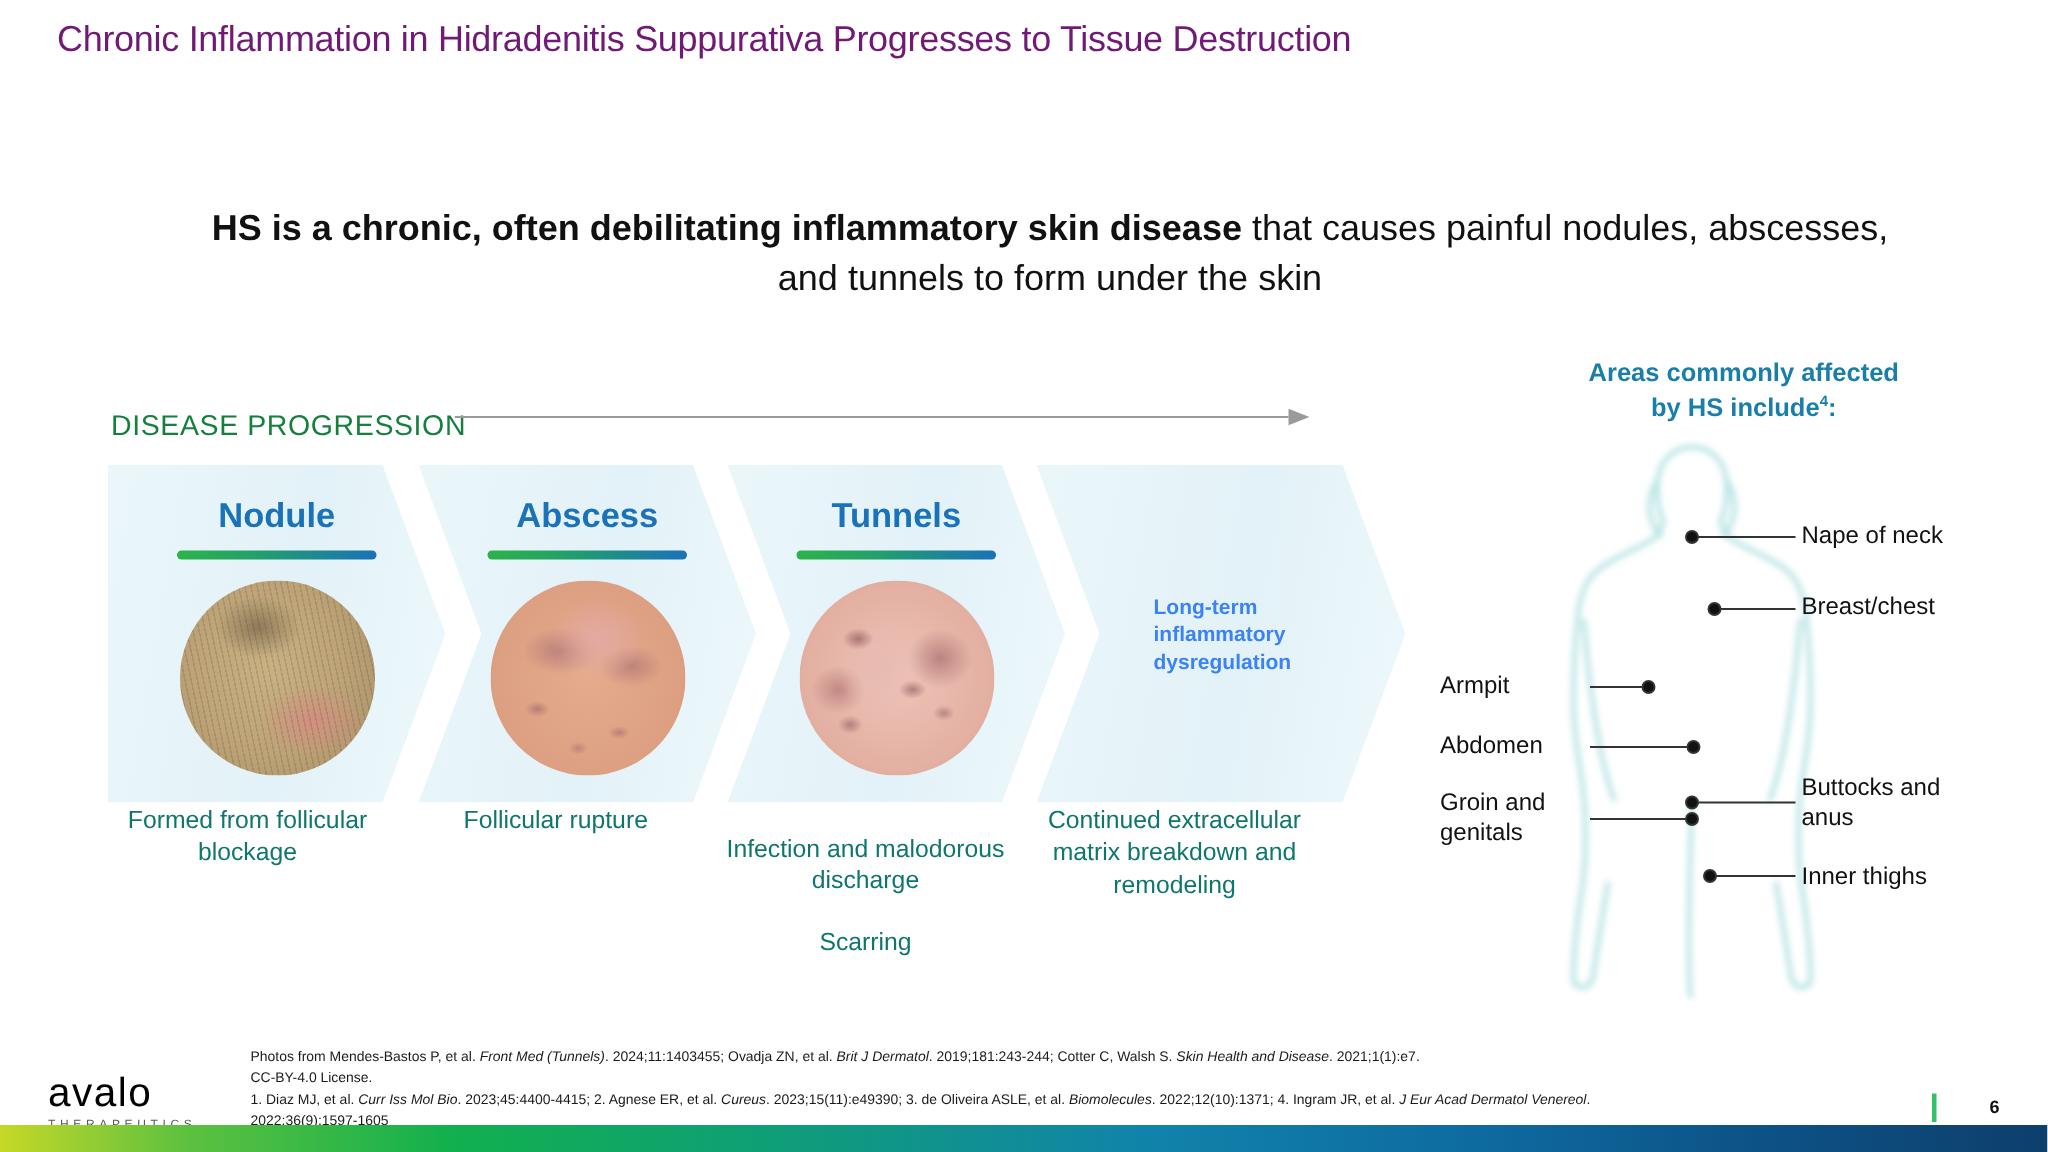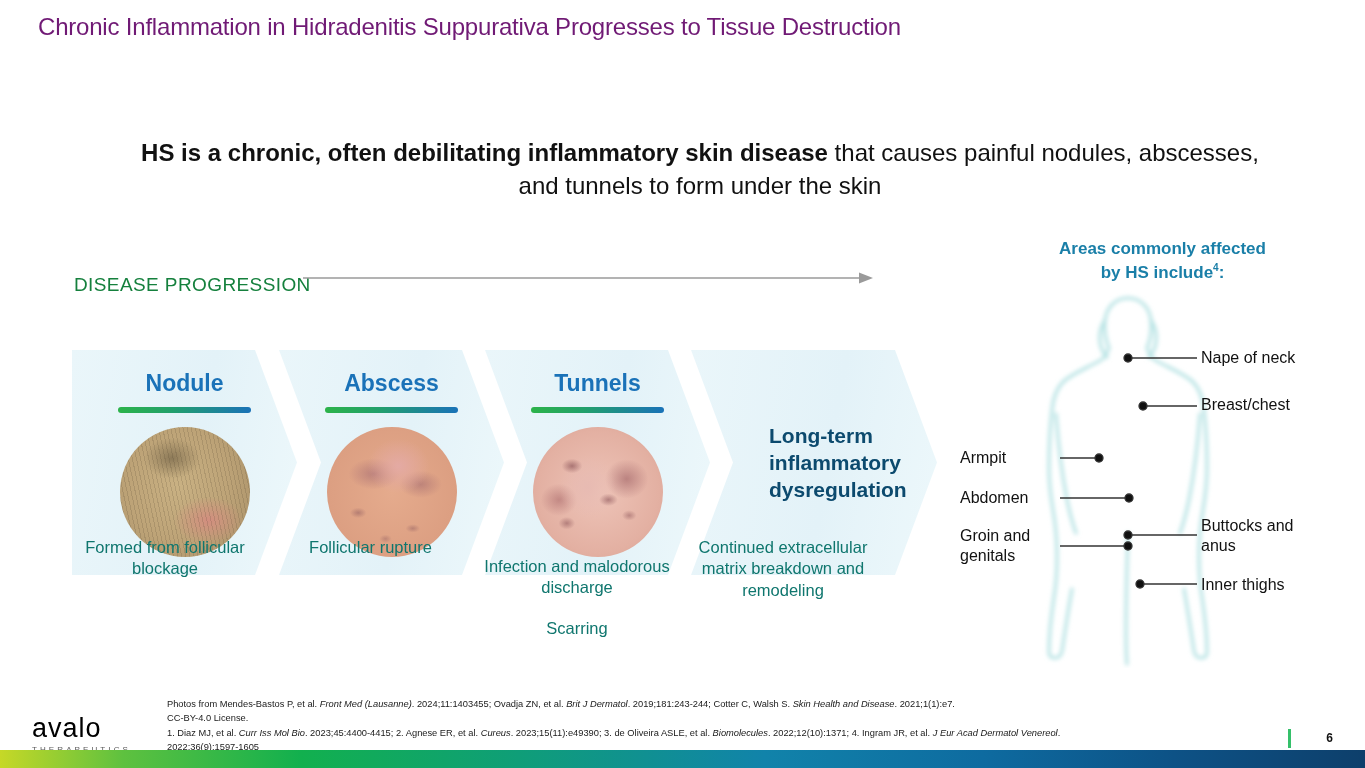--- a/index.html
+++ b/index.html
@@ -21,21 +21,21 @@
     text-align:center;font-size:24px;line-height:1.38;color:#111;
   }
   .subtitle b{font-weight:700;}
   
   .prog-label{
     position:absolute;left:74px;top:274px;
     font-size:19px;letter-spacing:0.4px;color:#15803d;
   }
   .prog-arrow{position:absolute;left:303px;top:271px;width:570px;height:14px;}
   
-  .flow{position:absolute;left:72px;top:310px;width:865px;height:225px;margin-top:40px;}
+  .flow{position:absolute;left:72px;top:310px;width:865px;height:225px;}
   .chev{
     position:absolute;top:0;height:225px;
     background:linear-gradient(100deg,#eaf6fa 0%,#e3f2f8 55%,#edf8fb 100%);
     -webkit-clip-path:polygon(0 0, calc(100% - 42px) 0, 100% 50%, calc(100% - 42px) 100%, 0 100%, 42px 50%);
     clip-path:polygon(0 0, calc(100% - 42px) 0, 100% 50%, calc(100% - 42px) 100%, 0 100%, 42px 50%);
   }
   .chev.first{
     -webkit-clip-path:polygon(0 0, calc(100% - 42px) 0, 100% 50%, calc(100% - 42px) 100%, 0 100%);
     clip-path:polygon(0 0, calc(100% - 42px) 0, 100% 50%, calc(100% - 42px) 100%, 0 100%);
   }
@@ -101,21 +101,21 @@
       radial-gradient(ellipse 9% 6% at 58% 56%, rgba(120,62,70,.5) 0%, rgba(0,0,0,0) 80%),
       radial-gradient(ellipse 8% 6% at 26% 74%, rgba(120,62,70,.45) 0%, rgba(0,0,0,0) 80%),
       radial-gradient(ellipse 7% 5% at 74% 68%, rgba(120,62,70,.4) 0%, rgba(0,0,0,0) 80%),
       linear-gradient(118deg, rgba(255,255,255,.25) 0 6%, rgba(0,0,0,0) 7%);
   }
   .longterm{
     position:absolute;left:619px;top:0;width:205px;height:225px;
     display:flex;align-items:center;
   }
   .longterm-txt{
-    font-size:21px;font-weight:700;color:#0c4a6e;line-height:1.3;
+    font-size:14px;font-weight:700;color:#3b82f6;line-height:1.3;
     padding-left:78px;
   }
   
   .caption{position:absolute;text-align:center;font-size:16.5px;line-height:1.3;color:#0f766e;}
   .cap1{left:75px;top:537px;width:180px;}
   .cap2{left:283px;top:537px;width:175px;}
   .cap3{left:473px;top:537px;width:208px;}
   .cap4{left:683px;top:537px;width:200px;}
   .cap-extra{margin-top:19px;}
   
@@ -270,21 +270,21 @@
   <div class="bl right" style="left:241px;top:110px;">Nape of neck</div>
   <div class="bl right" style="left:241px;top:157px;">Breast/chest</div>
   <div class="bl left" style="left:0px;width:92px;top:210px;">Armpit</div>
   <div class="bl left" style="left:0px;width:92px;top:250px;">Abdomen</div>
   <div class="bl left" style="left:0px;width:92px;top:288px;">Groin and<br>genitals</div>
   <div class="bl right" style="left:241px;top:278px;">Buttocks and<br>anus</div>
   <div class="bl right" style="left:241px;top:337px;">Inner thighs</div>
 </div>
 
 <div class="refs">
-  <span>Photos from Mendes-Bastos P, et al. </span><i>Front Med (Lausanne)</i><span>. 2024;11:1403455; Ovadja ZN, et al. </span><i>Brit J Dermatol</i><span>. 2019;181:243-244; Cotter C, Walsh S. </span><i>Skin Health and Disease</i><span>. 2021;1(1):e7.</span><br>
+  <span>Photos from Mendes-Bastos P, et al. </span><i>Front Med (Tunnels)</i><span>. 2024;11:1403455; Ovadja ZN, et al. </span><i>Brit J Dermatol</i><span>. 2019;181:243-244; Cotter C, Walsh S. </span><i>Skin Health and Disease</i><span>. 2021;1(1):e7.</span><br>
   <span>CC-BY-4.0 License.</span><br>
   <span>1. Diaz MJ, et al. </span><i>Curr Iss Mol Bio</i><span>. 2023;45:4400-4415; 2. Agnese ER, et al. </span><i>Cureus</i><span>. 2023;15(11):e49390; 3. de Oliveira ASLE, et al. </span><i>Biomolecules</i><span>. 2022;12(10):1371; 4. Ingram JR, et al. </span><i>J Eur Acad Dermatol Venereol</i><span>. 2022;36(9):1597-1605</span>
 </div>
 
 <div class="logo">
   <div class="logo-word">avalo</div>
   <div class="logo-sub">THERAPEUTICS</div>
 </div>
 
 <div class="page-tick"></div>

